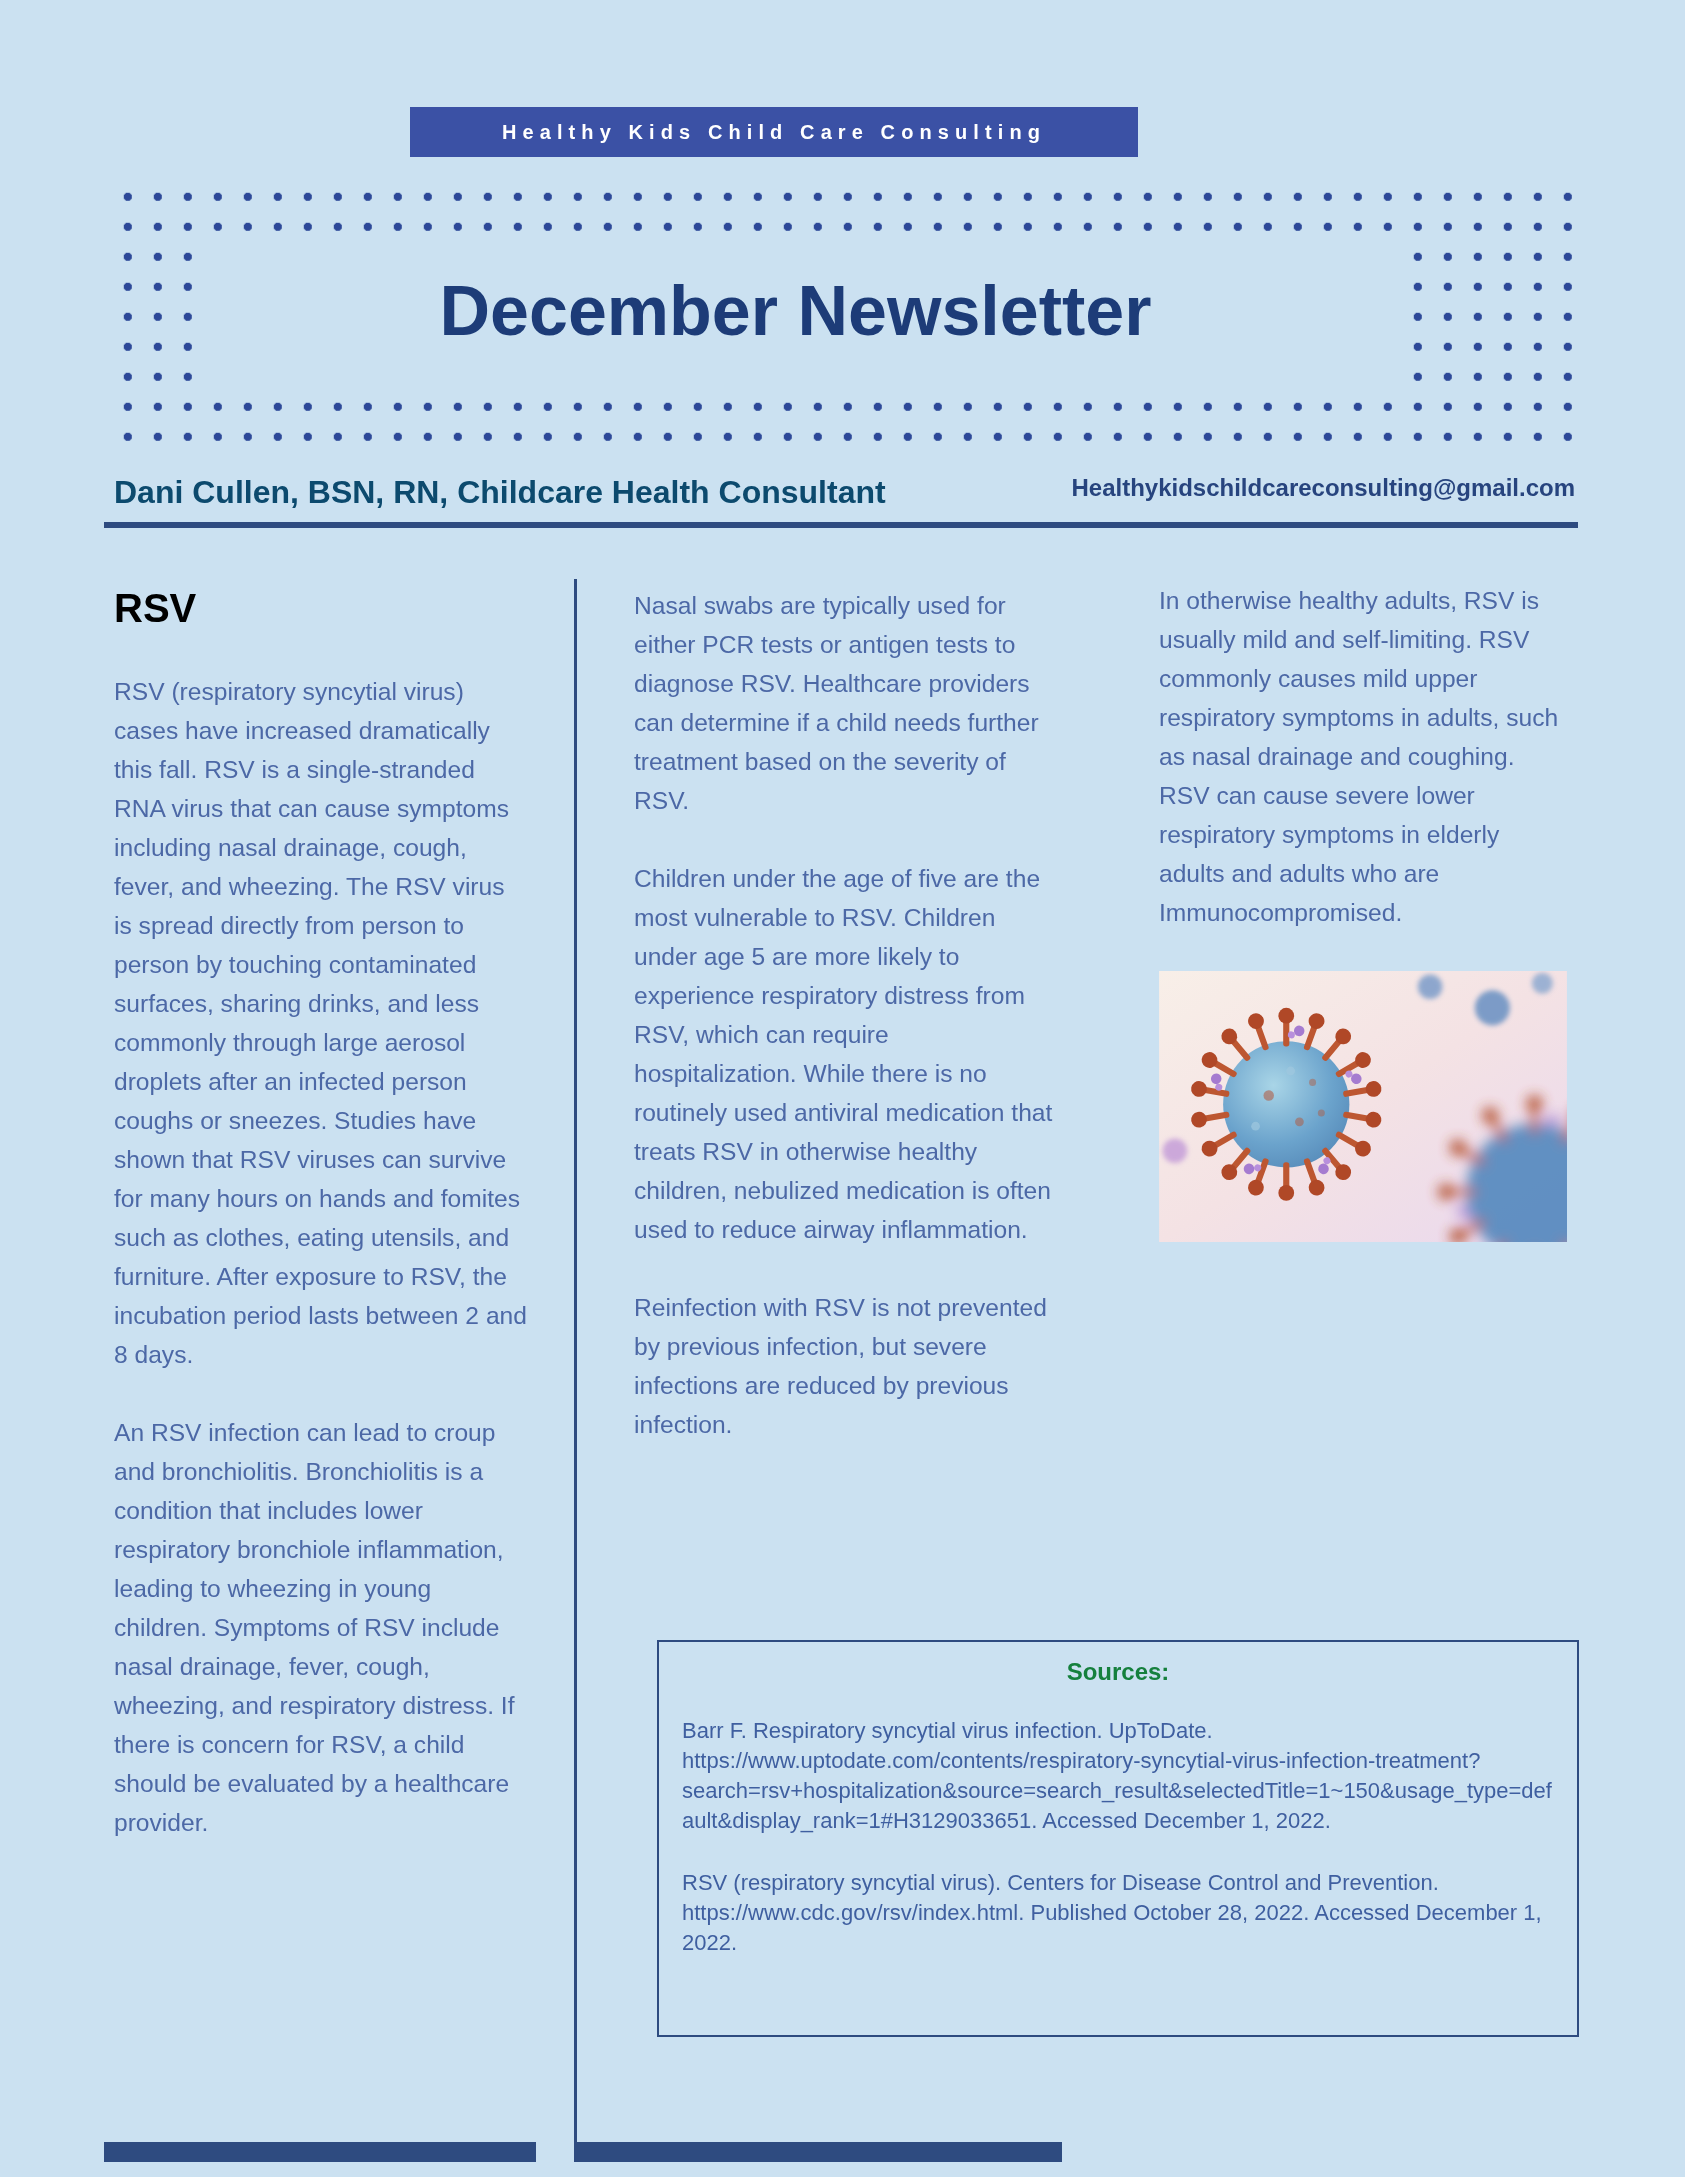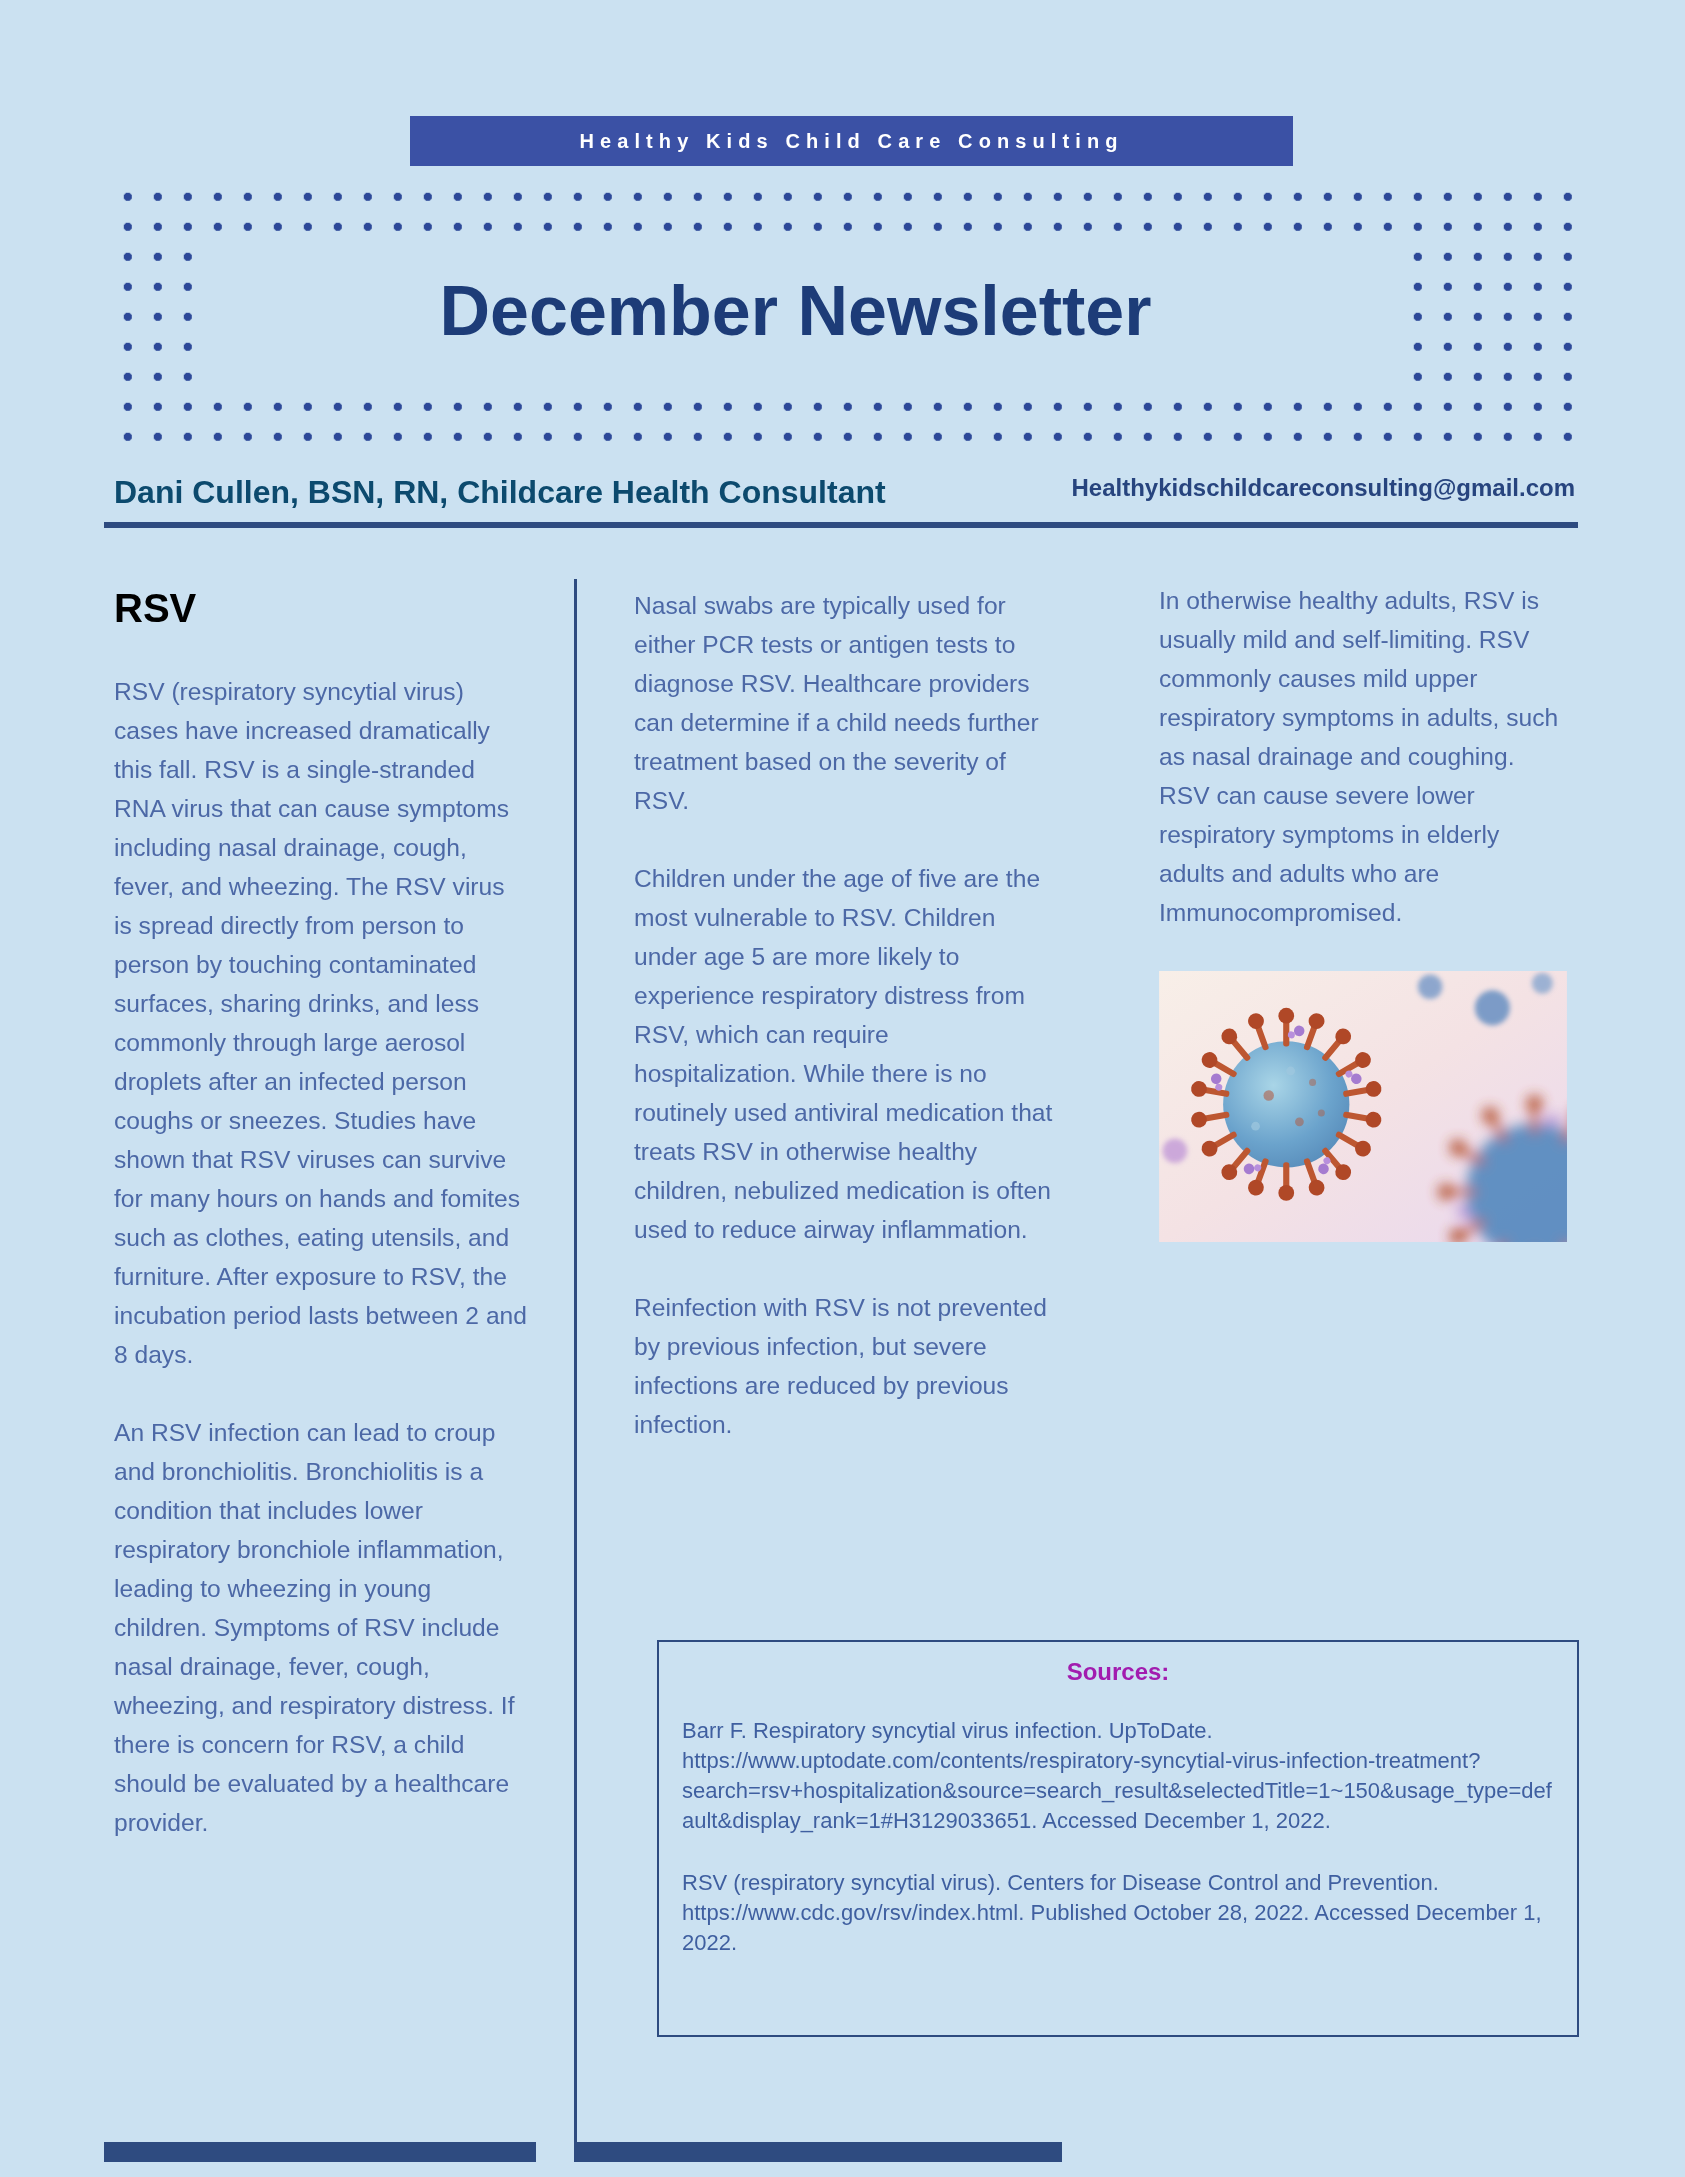--- a/index.html
+++ b/index.html
@@ -4,21 +4,21 @@
 <style>
   html,body{margin:0;padding:0;}
   body{font-family:"Liberation Sans", sans-serif;}
   .page{
     position:relative;
     width:1685px;height:2178px;
     background:#cbe1f1;
     overflow:hidden;
   }
   .banner{
-    position:absolute;left:410px;top:116px;width:883px;height:50px;
+    position:absolute;left:410px;top:107px;width:728px;height:50px;
     background:#3b51a5;color:#ffffff;
     display:flex;align-items:center;justify-content:center;
     font-weight:bold;font-size:20px;letter-spacing:6.1px;
   }
   .dots{
     position:absolute;left:111px;top:180px;width:1462px;height:279px;
     background-image:radial-gradient(circle, #2c4898 4px, rgba(0,0,0,0) 4.4px);
     background-size:30px 30px;
     background-position:1.8px 1.8px;
   }
@@ -65,21 +65,21 @@
     overflow:hidden;
   }
   .sources-box{
     position:absolute;left:657px;top:1640px;width:922px;height:397px;
     border:2.6px solid #2e4b80;
     box-sizing:border-box;
     padding:16px 23px;
     color:#3f5fa0;
   }
   .sources-heading{
-    text-align:center;font-size:24px;font-weight:bold;color:#a21caf;
+    text-align:center;font-size:24px;font-weight:bold;color:#15803d;
     margin:0 0 30px 0;
   }
   .citation{
     font-size:22px;line-height:30px;margin:0 0 32px 0;
     overflow-wrap:anywhere;
   }
   .footer-bar{
     position:absolute;top:2142px;height:20px;background:#2e4b80;
   }
   .footer-bar.left{left:104px;width:432px;}

